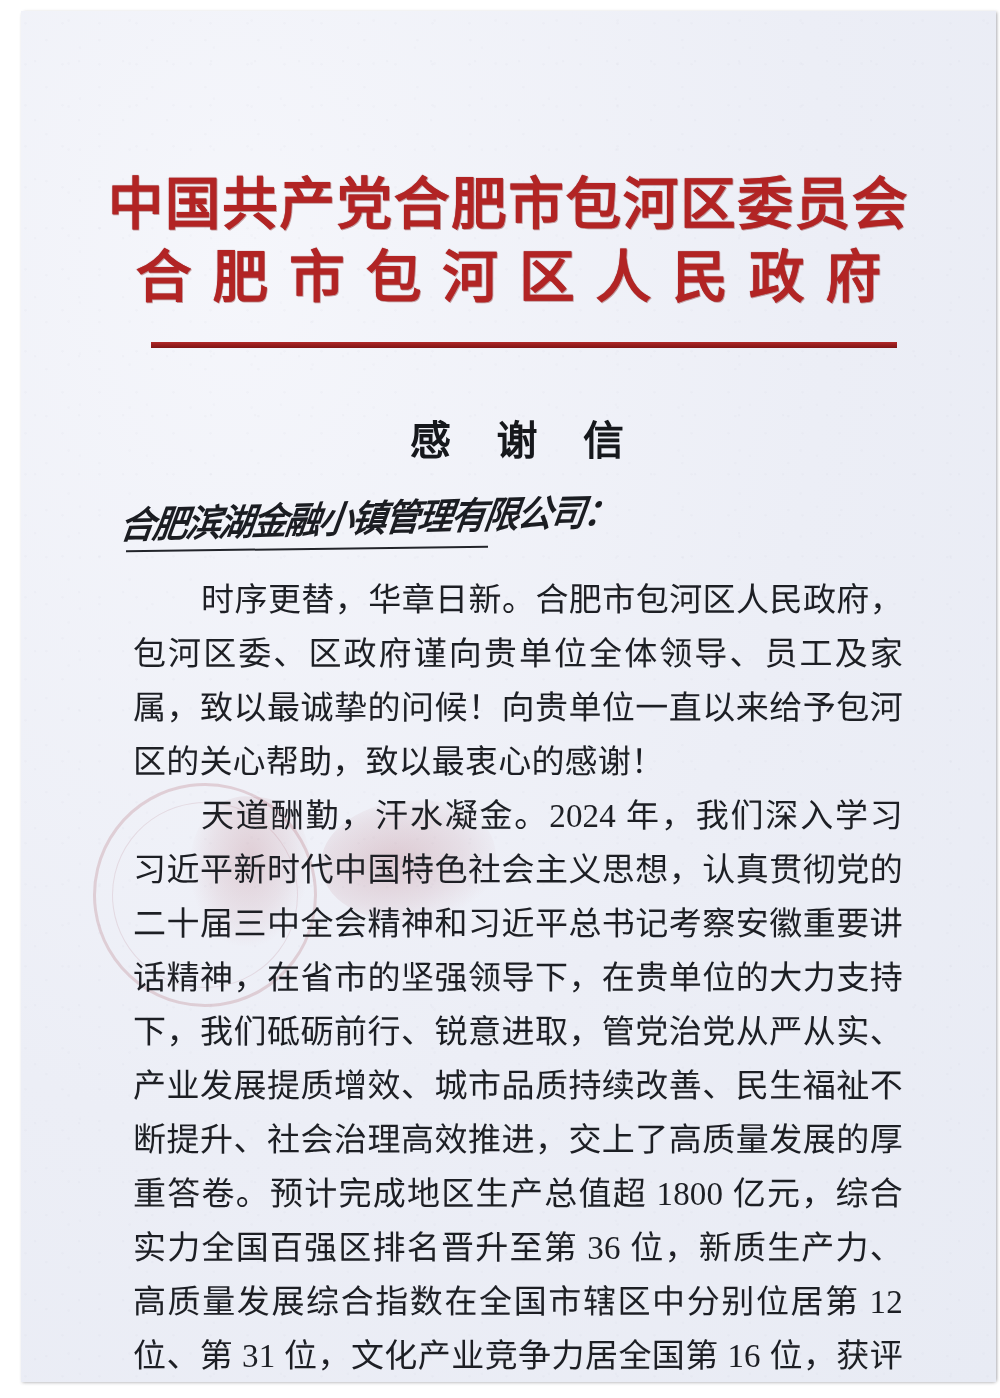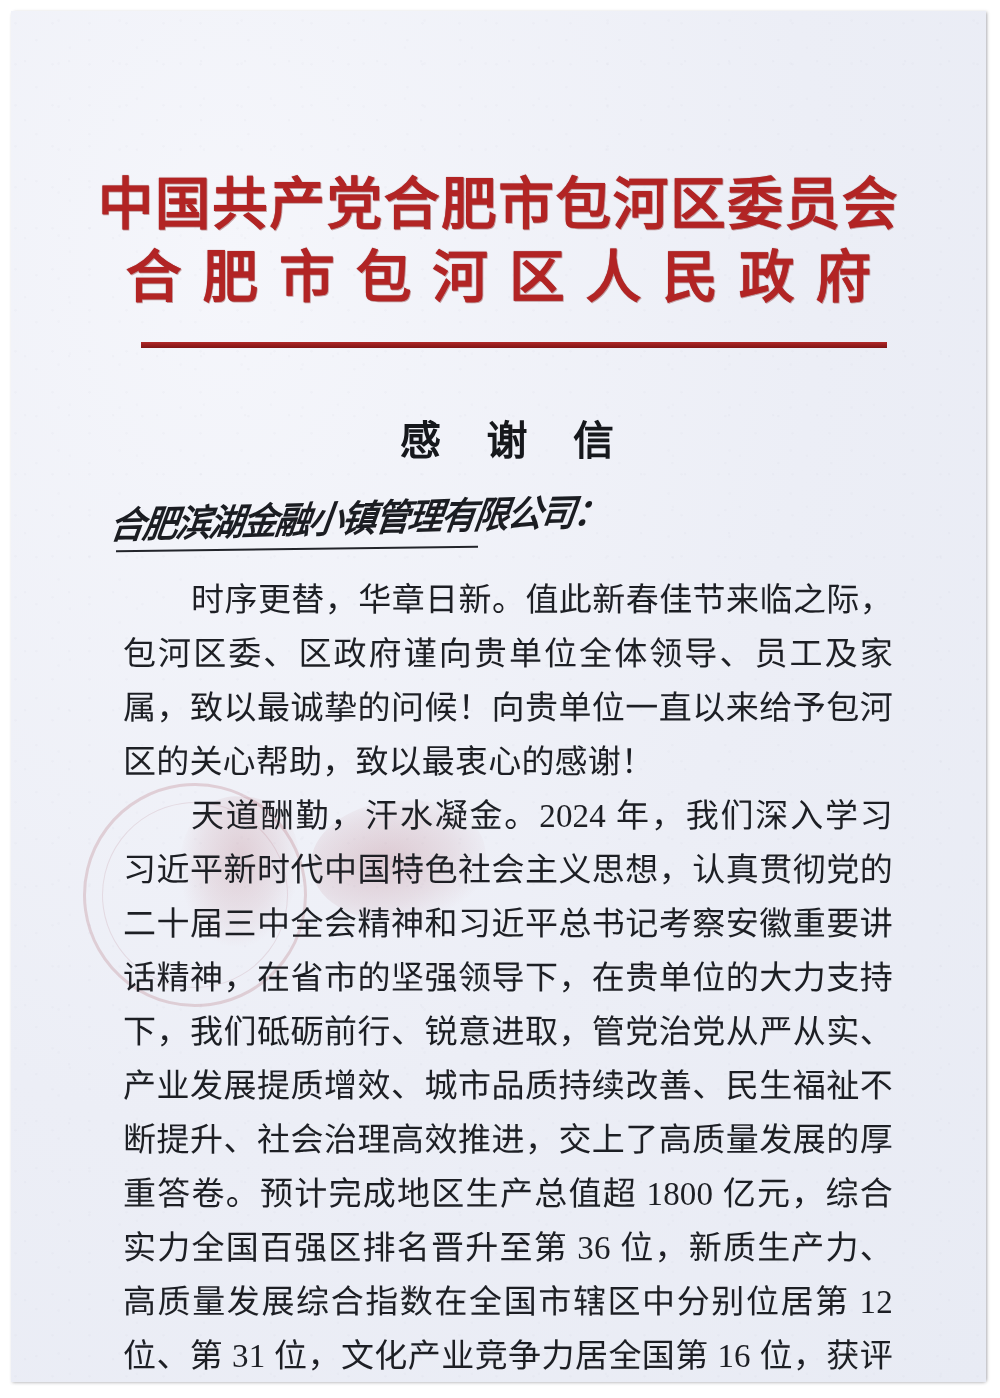--- a/index.html
+++ b/index.html
@@ -11,21 +11,21 @@
   body {
     width: 1000px;
     height: 1398px;
     font-family: "Liberation Serif", "DejaVu Serif", serif;
     overflow: hidden;
   }
 
   
   #scan-page {
     position: absolute;
-    left: 11px;
+    left: 21px;
     top: 11px;
     width: 975px;
     height: 1371px;
     background:
       radial-gradient(ellipse at 22% 18%, #f5f6fb 0%, #eceef6 55%, #e8ebf4 100%);
     box-shadow:
       2px 0 3px -1px rgba(90,90,100,0.45),
       0 2px 3px -1px rgba(90,90,100,0.30);
     overflow: hidden;
   }
@@ -211,17 +211,17 @@
   <div id="masthead-rule"></div>
 
   <div id="doc-title">感 谢 信</div>
 
   <div id="addressee">
     <div id="addressee-name">合肥滨湖金融小镇管理有限公司：</div>
     <div id="addressee-underline"></div>
   </div>
 
   <div id="body-text">
-    <p class="body-paragraph">时序更替，华章日新。值此新春佳节来临之际，包河区委、区政府谨向贵单位全体领导、员工及家属，致以最诚挚的问候！向贵单位一直以来给予包河区的关心帮助，致以最衷心的感谢！</p>
+    <p class="body-paragraph">时序更替，华章日新。合肥市包河区人民政府，包河区委、区政府谨向贵单位全体领导、员工及家属，致以最诚挚的问候！向贵单位一直以来给予包河区的关心帮助，致以最衷心的感谢！</p>
     <p class="body-paragraph">天道酬勤，汗水凝金。2024 年，我们深入学习习近平新时代中国特色社会主义思想，认真贯彻党的二十届三中全会精神和习近平总书记考察安徽重要讲话精神，在省市的坚强领导下，在贵单位的大力支持下，我们砥砺前行、锐意进取，管党治党从严从实、产业发展提质增效、城市品质持续改善、民生福祉不断提升、社会治理高效推进，交上了高质量发展的厚重答卷。预计完成地区生产总值超 1800 亿元，综合实力全国百强区排名晋升至第 36 位，新质生产力、高质量发展综合指数在全国市辖区中分别位居第 12 位、第 31 位，文化产业竞争力居全国第 16 位，获评省级和国字号荣誉 80 余项，全区改革发展稳定各项工作迈上新台阶。</p>
   </div>
 
 </div>
 
 </body></html>

